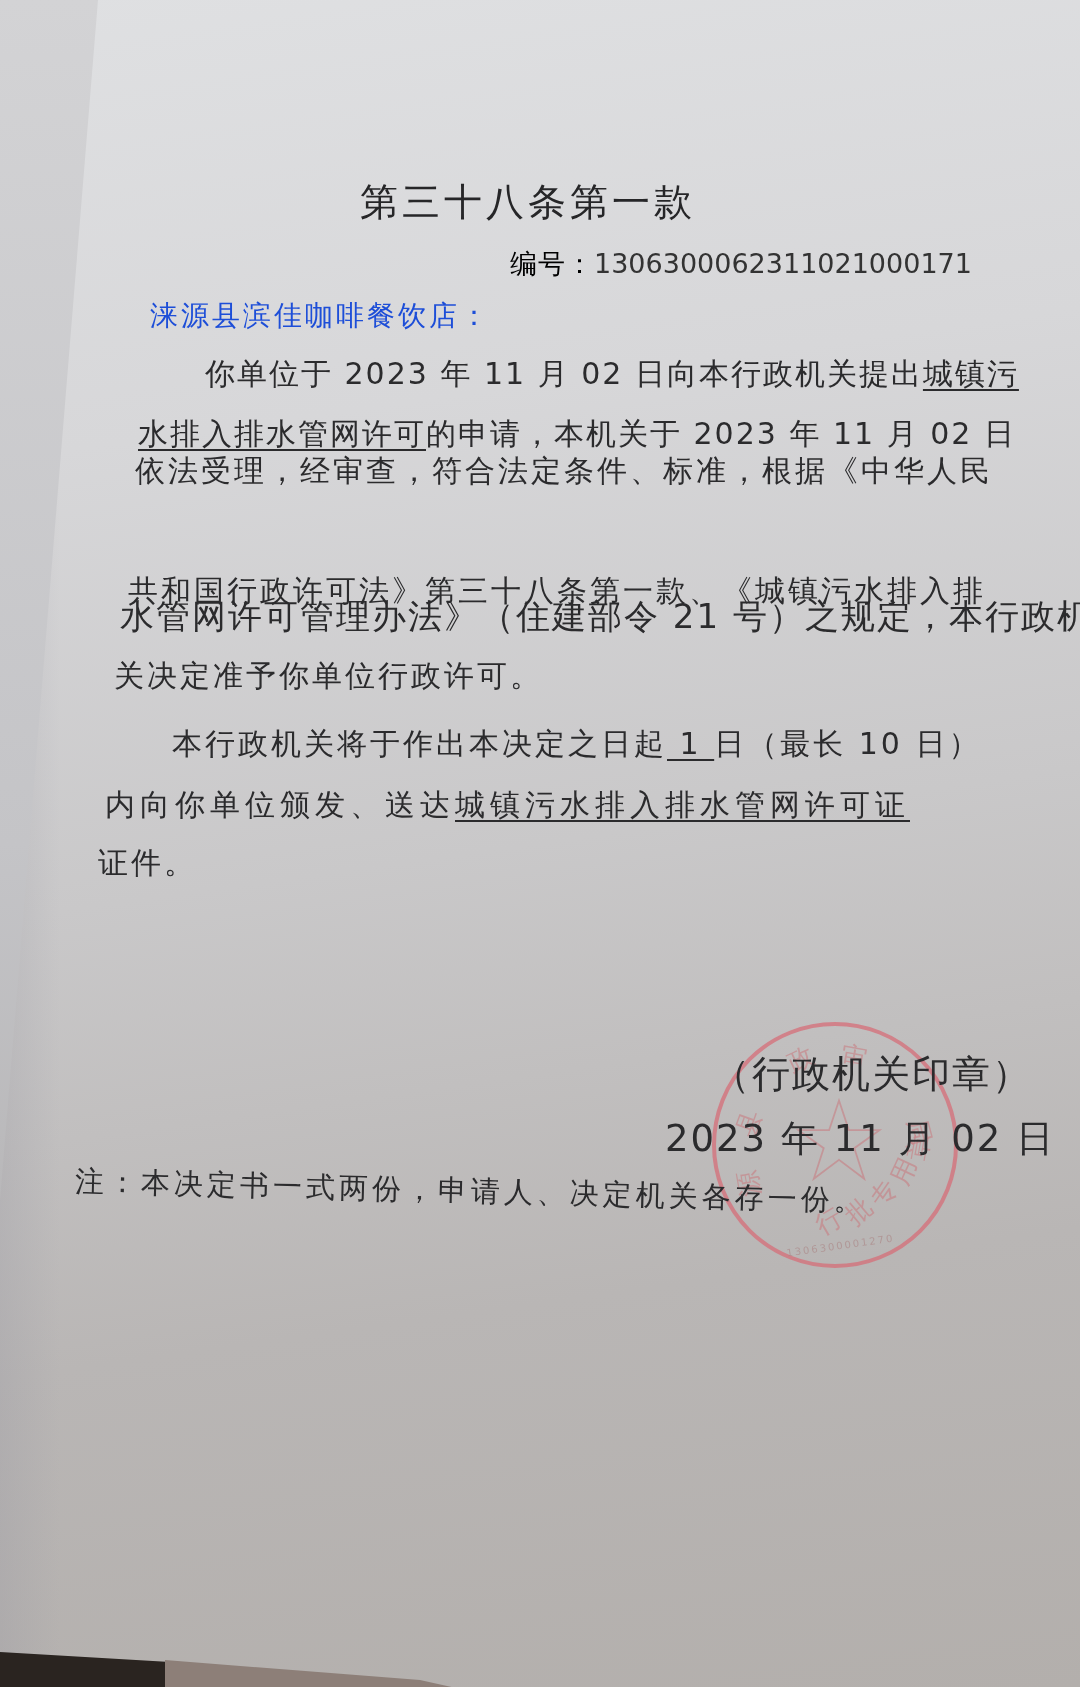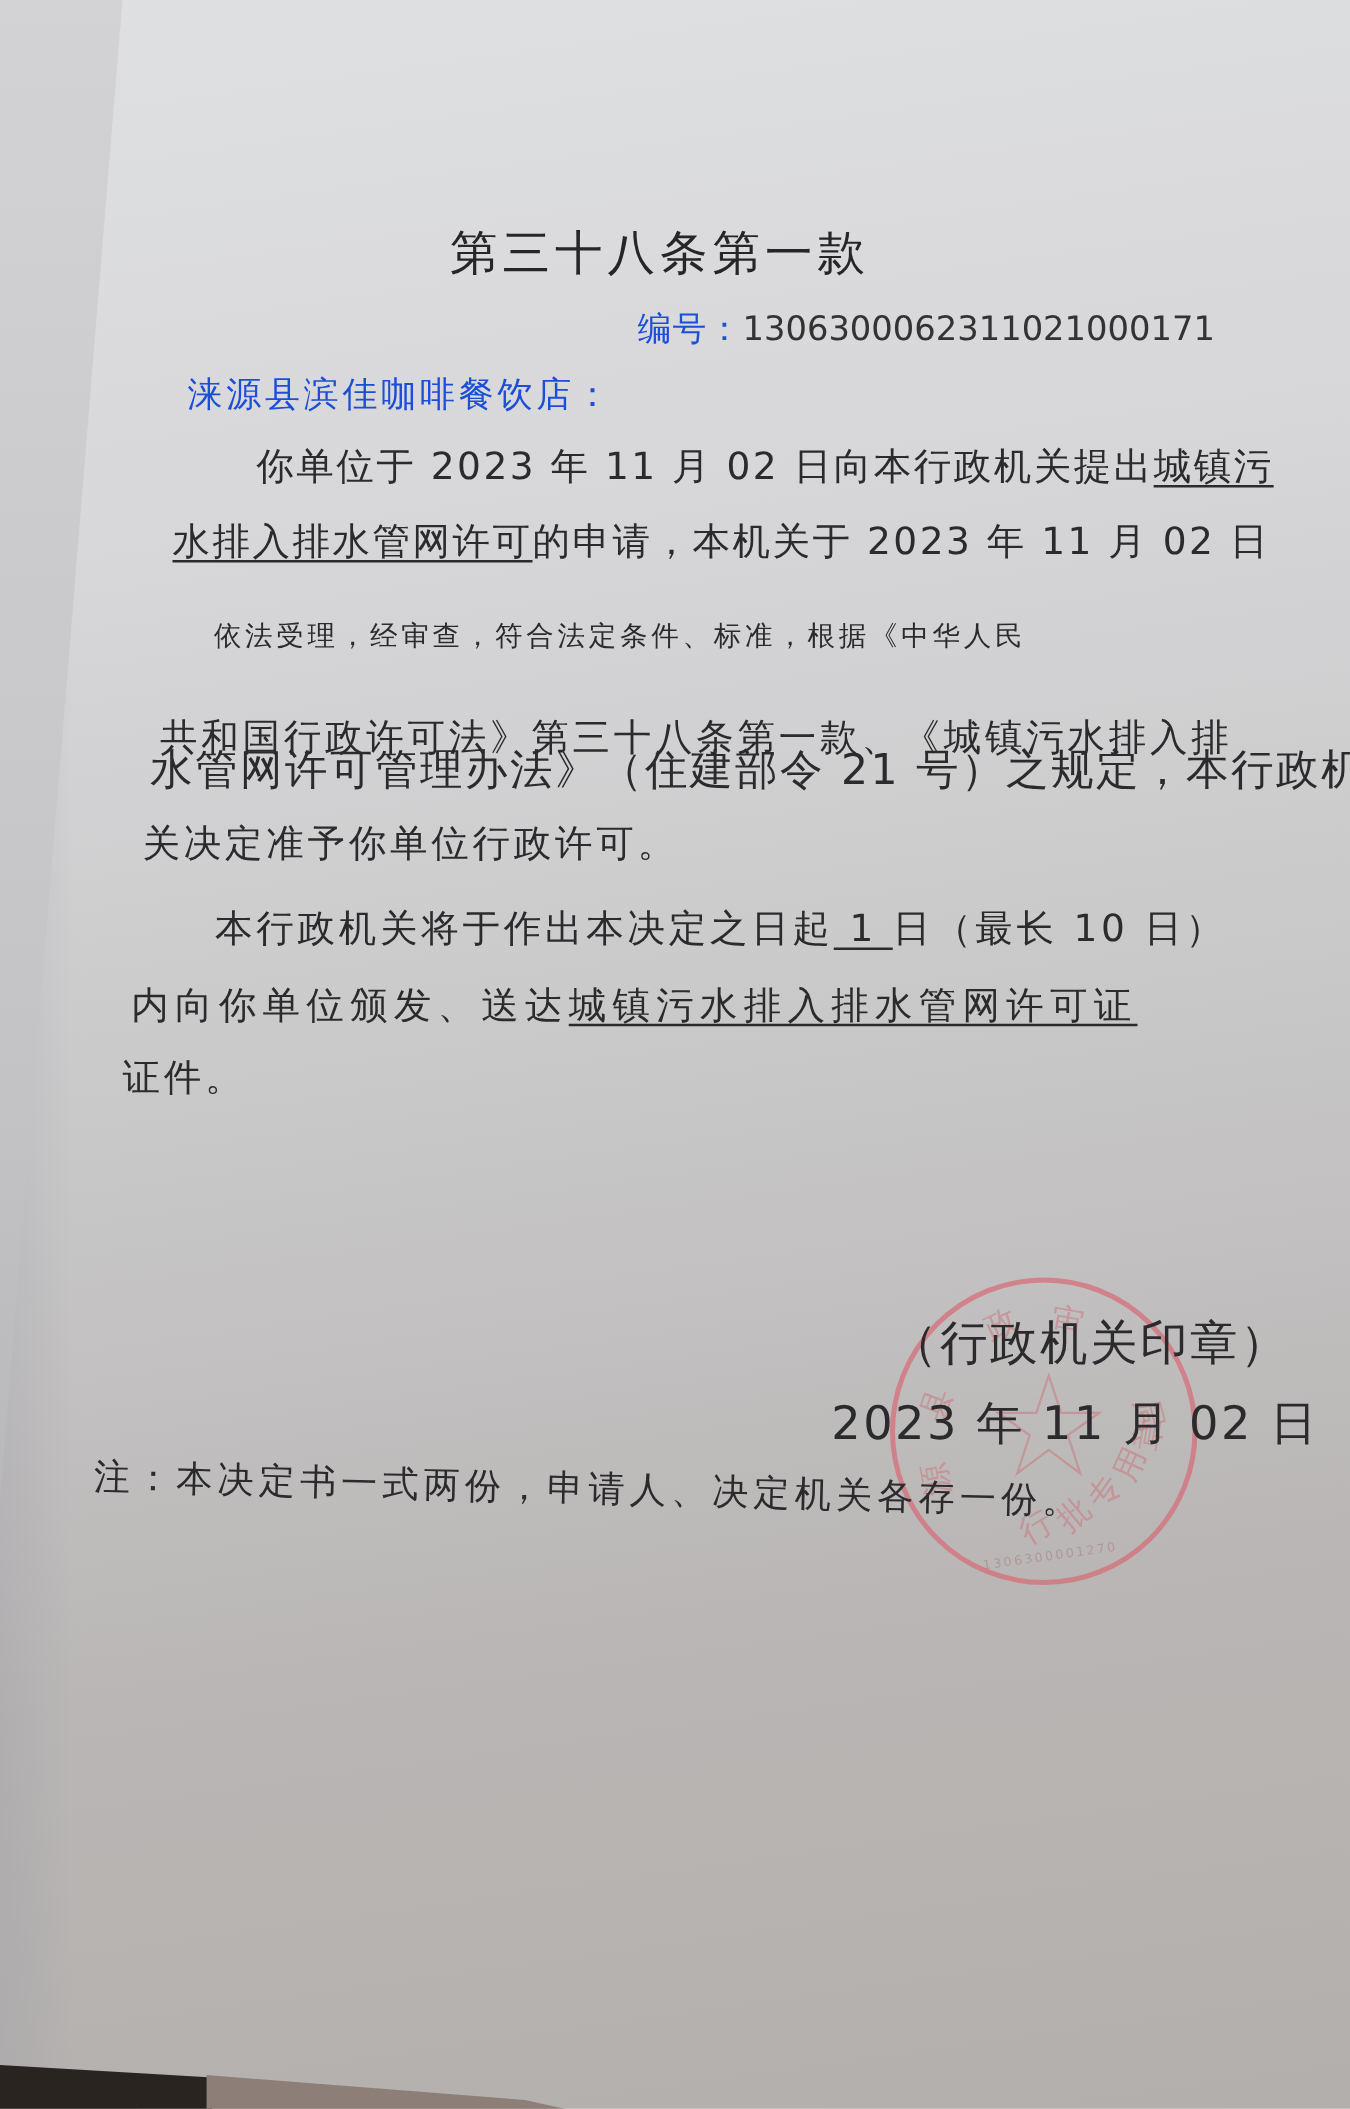--- a/index.html
+++ b/index.html
@@ -83,32 +83,32 @@
 
 <div class="sheet"></div>
 <div class="sheet-shadow"></div>
 
 <div class="desk-dark"></div>
 <div class="desk-light"></div>
 
 <div class="txt title" style="left:360px; top:182px;">第三十八条第一款</div>
 
 <div class="txt" style="left:510px; top:244px; font-size:27px; letter-spacing:1px; color:#333;">
-  <span style="color:#1d4ed8;">编号：</span><span class="num">1306300062311021000171</span>
+  <span style="color:#000000;">编号：</span><span class="num">1306300062311021000171</span>
 </div>
 
 <div class="txt" style="left:150px; top:296px; font-size:28px; color:#1d4ed8;">涞源县滨佳咖啡餐饮店：</div>
 
 <div class="txt" style="left:205px; top:354px; font-size:30px; letter-spacing:2px;">
   <span>你单位于 2023 年 11 月 02 日向本行政机关提出</span><span class="u">城镇污</span>
 </div>
 <div class="txt" style="left:138px; top:414px; font-size:30px; letter-spacing:2px;">
   <span class="u">水排入排水管网许可</span><span>的申请，本机关于 2023 年 11 月 02 日</span>
 </div>
-<div class="txt" style="left:135px; top:490px; font-size:22px; letter-spacing:3px;margin-left:36px;">依法受理，经审查，符合法定条件、标准，根据《中华人民</div>
+<div class="txt" style="left:135px; top:451px; font-size:30px; letter-spacing:3px;">依法受理，经审查，符合法定条件、标准，根据《中华人民</div>
 <div class="txt" style="left:128px; top:535px; font-size:30px; letter-spacing:3px;margin-top:36px;">共和国行政许可法》第三十八条第一款、《城镇污水排入排</div>
 <div class="txt" style="left:120px; top:596px; font-size:34px; letter-spacing:2px;">水管网许可管理办法》（住建部令 21 号）之规定，本行政机</div>
 <div class="txt" style="left:114px; top:656px; font-size:30px; letter-spacing:3px;">关决定准予你单位行政许可。</div>
 
 <div class="txt" style="left:172px; top:724px; font-size:30px; letter-spacing:3px;">
   <span>本行政机关将于作出本决定之日起</span><span class="u" style="white-space:pre;"> 1 </span><span>日（最长 10 日）</span>
 </div>
 <div class="txt" style="left:105px; top:785px; font-size:30px; letter-spacing:5px;">
   <span>内向你单位颁发、送达</span><span class="u">城镇污水排入排水管网许可证</span>
 </div>

